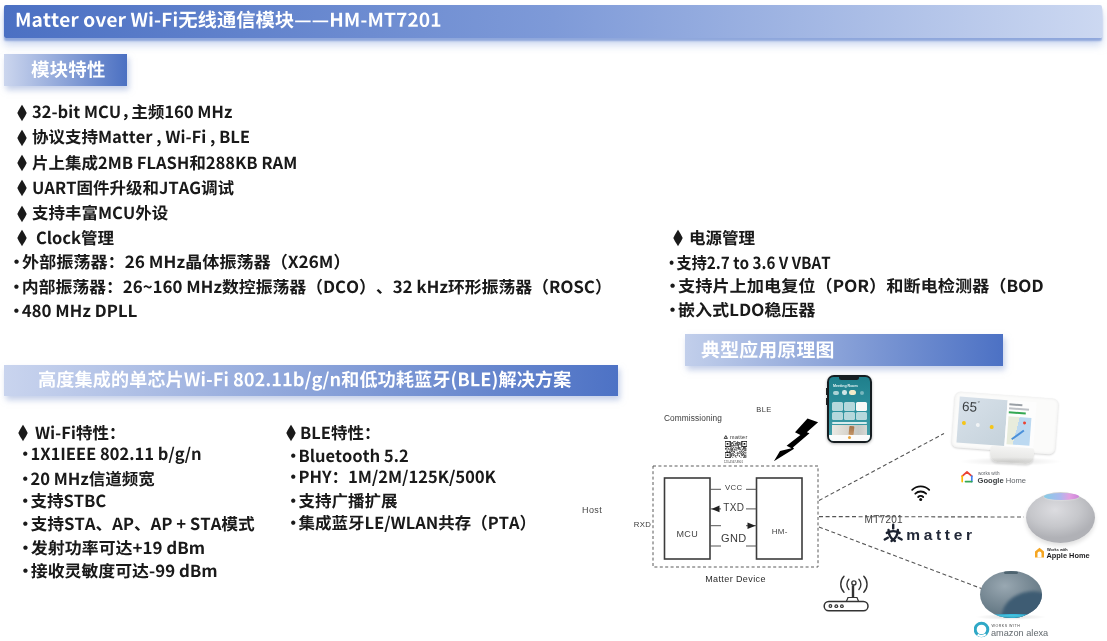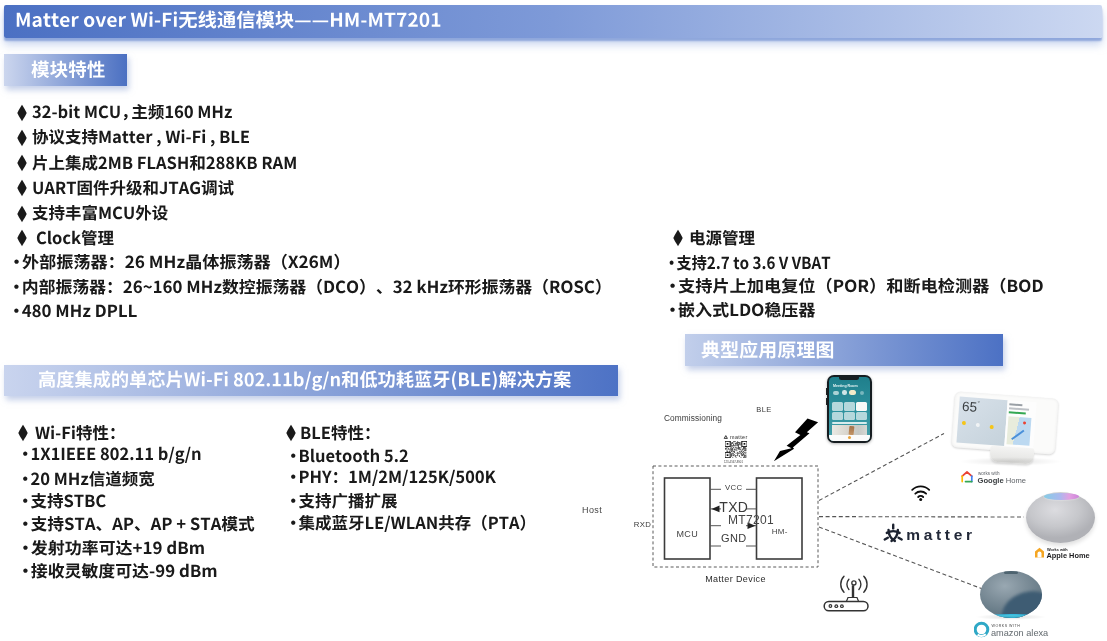--- a/index.html
+++ b/index.html
@@ -176,23 +176,23 @@
 <path d="M 844.0,576.3 A 11.5,11.5 0 0 0 844.0,592.3"></path>
 <path d="M 858.9,579.2 A 7.5,7.5 0 0 1 858.9,589.4"></path>
 <path d="M 863.8,576.3 A 11.5,11.5 0 0 1 863.8,592.3"></path>
 </g>
 </svg>
 <div class="abs" style="left:664px;top:406.0px;width:200px;text-align:center;font-size:7.5px;line-height:7.5px;color:#3a3a3a;letter-spacing:0.5px;font-weight:400;">BLE</div>
 <div class="abs" style="left:664px;top:413.5px;width:200px;text-align:left;font-size:8.3px;line-height:8.3px;color:#3a3a3a;letter-spacing:0.1px;font-weight:400;">Commissioning</div>
 <div class="abs" style="left:582px;top:505.5px;width:200px;text-align:left;font-size:9px;line-height:9px;color:#454545;letter-spacing:0.4px;font-weight:400;">Host</div>
 <div class="abs" style="left:587.3px;top:519.5px;width:200px;text-align:center;font-size:9px;line-height:9px;color:#454545;letter-spacing:0.4px;font-weight:400;margin-top:10px;">MCU</div>
 <div class="abs" style="left:679.8px;top:509.79999999999995px;width:200px;text-align:center;font-size:8px;line-height:8px;color:#444;letter-spacing:0.3px;font-weight:400;margin-top:18px;">HM-</div>
-<div class="abs" style="left:651px;top:516.3px;width:200px;text-align:center;font-size:12px;line-height:8px;color:#444;letter-spacing:0.3px;font-weight:400;">MT7201</div>
+<div class="abs" style="left:703px;top:516.3px;width:200px;text-align:right;font-size:10px;line-height:8px;color:#444;letter-spacing:0.3px;font-weight:400;">MT7201</div>
 <div class="abs" style="left:633.8px;top:484.2px;width:200px;text-align:center;font-size:7.8px;line-height:7.8px;color:#3a3a3a;letter-spacing:0.3px;font-weight:400;">VCC</div>
-<div class="abs" style="left:633.8px;top:503.8px;width:200px;text-align:center;font-size:14px;line-height:7.8px;color:#3a3a3a;letter-spacing:0.3px;font-weight:400;">TXD</div>
+<div class="abs" style="left:633.8px;top:503.8px;width:200px;text-align:center;font-size:10px;line-height:7.8px;color:#3a3a3a;letter-spacing:0.3px;font-weight:400;">TXD</div>
 <div class="abs" style="left:633.8px;top:520.6px;width:200px;font-size:7.8px;line-height:7.8px;color:#3a3a3a;letter-spacing:0.3px;font-weight:400;">RXD</div>
 <div class="abs" style="left:633.8px;top:535px;width:200px;text-align:center;font-size:11px;line-height:7.8px;color:#3a3a3a;letter-spacing:0.3px;font-weight:400;">GND</div>
 <div class="abs" style="left:635.5px;top:574.5px;width:200px;text-align:center;font-size:9.0px;line-height:9.0px;color:#2b2b2b;letter-spacing:0.4px;font-weight:400;">Matter Device</div>
 <div class="abs" style="left:841px;top:527.0px;width:200px;text-align:center;font-size:15.5px;line-height:15.5px;color:#222838;letter-spacing:3.7px;font-weight:700;">matter</div>
 <svg class="abs" style="left:720px;top:430px" width="34" height="36" viewBox="0 0 34 36">
 <path d="M4.2,8.4 L7.4,8.4 L5.8,5.6 Z" fill="none" stroke="#222" stroke-width="0.9"></path>
 <text x="10" y="9" font-size="5.4" font-family="Liberation Sans" fill="#2a2a2a" letter-spacing="0.4">matter</text>
 <text x="4" y="32.6" font-size="2.8" font-family="Liberation Sans" fill="#444">123-4567-8901</text>
 </svg>
 <svg class="abs" style="left:724.5px;top:440.5px" width="22" height="17" viewBox="0 0 22 17">

